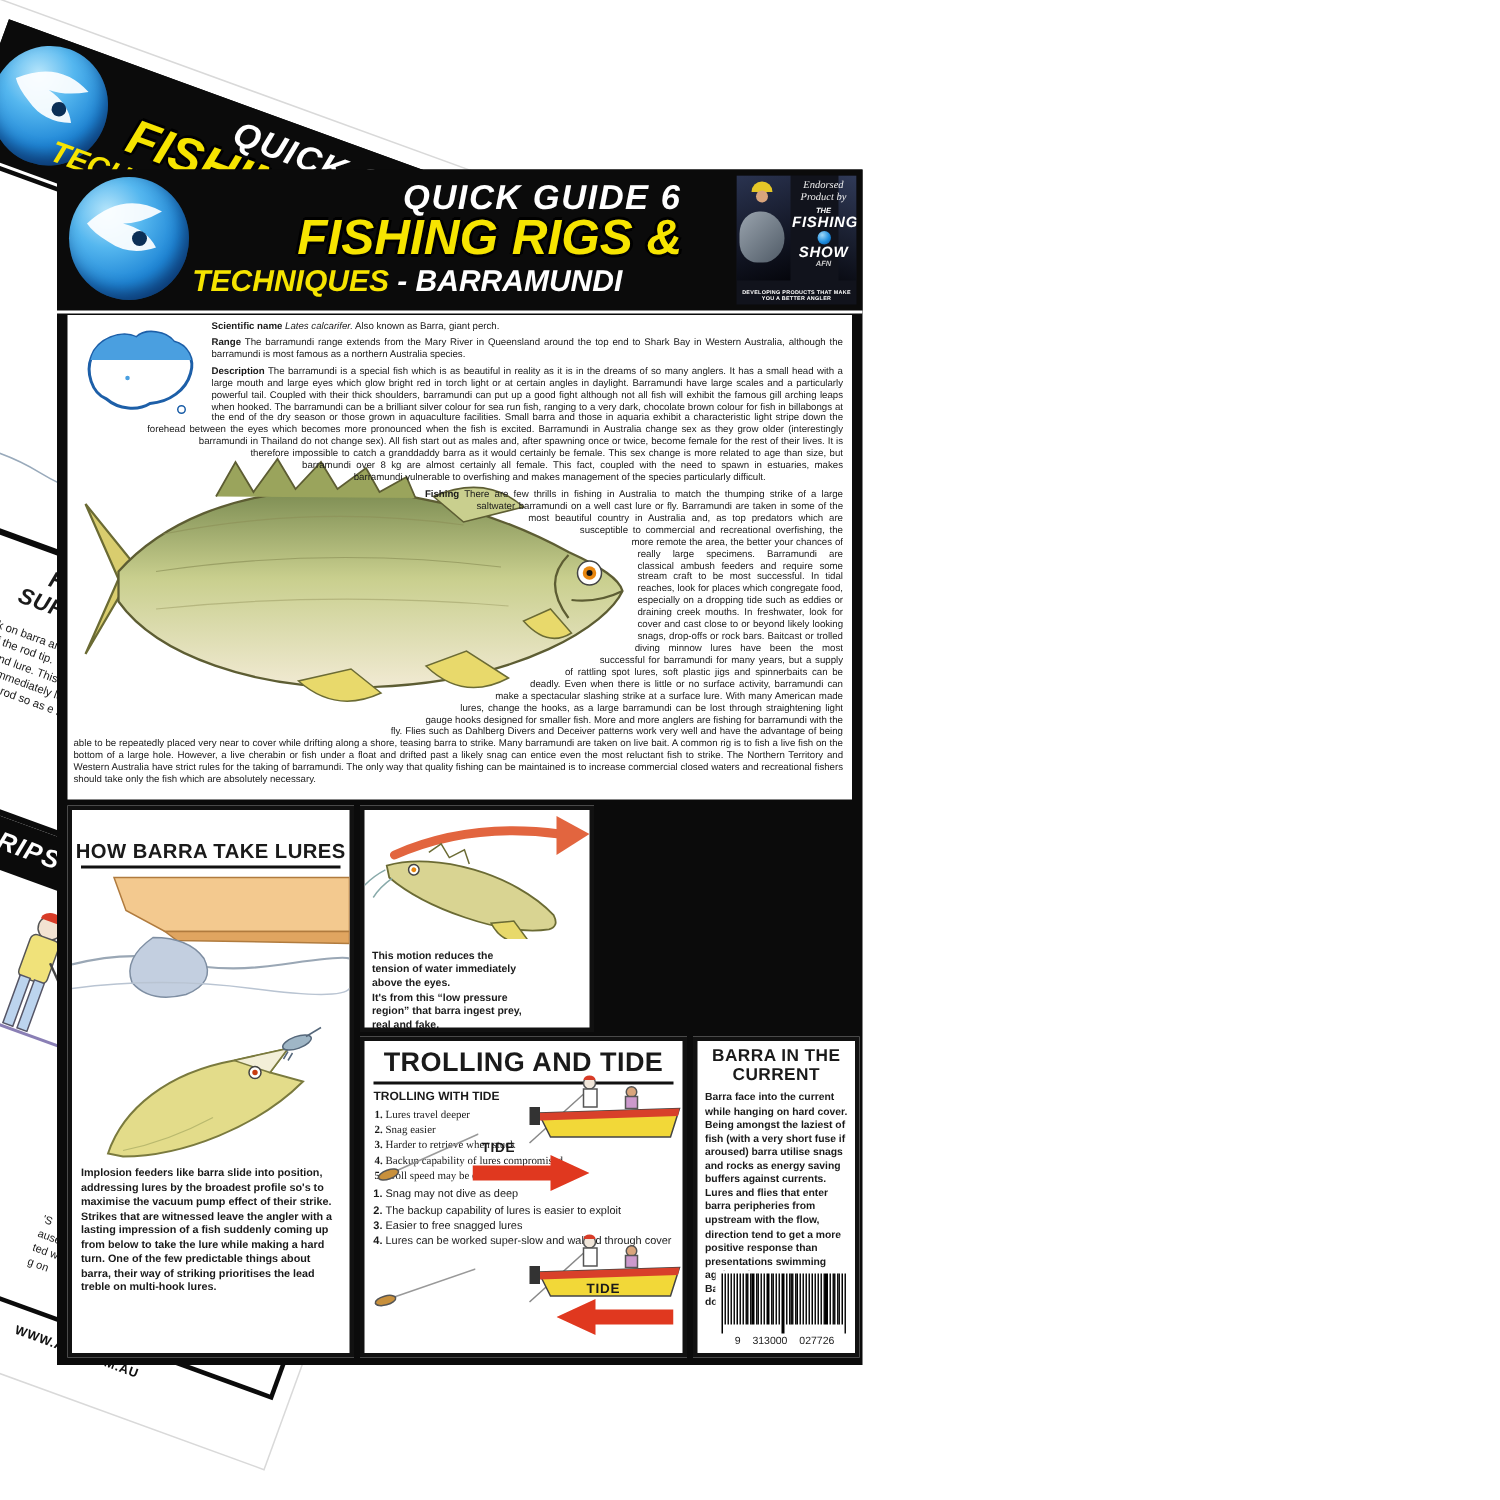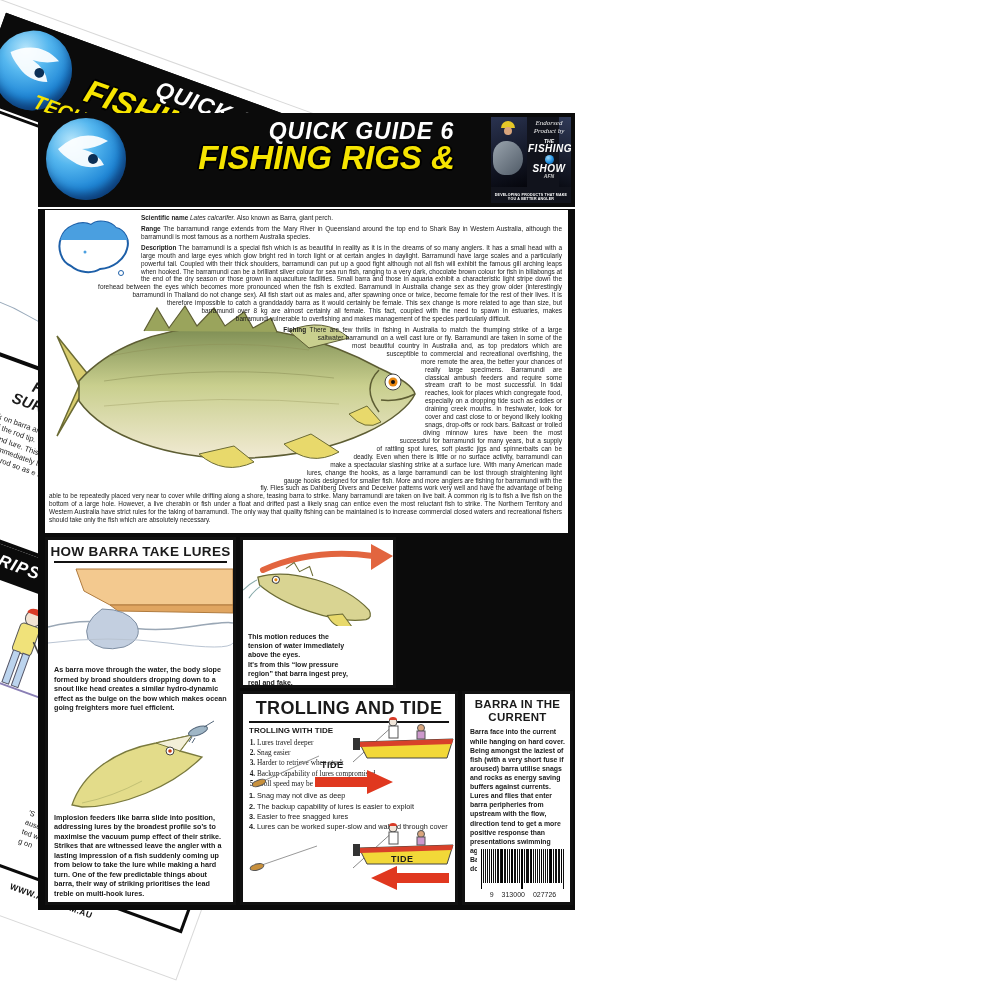--- a/index.html
+++ b/index.html
@@ -199,20 +199,24 @@
 
     <div class="hdr">
       <div class="bluefish" style="left:8px;top:5px;width:80px;height:82px;">
         <svg viewBox="0 0 80 80" width="100%" height="100%">
           <path d="M12,30 Q36,8 62,22 Q48,30 36,30 Q52,34 58,46 Q40,52 26,42 Q16,36 12,30Z" fill="#fff" opacity=".92"></path>
           <circle cx="47" cy="40" r="5" fill="#0b2f56"></circle>
         </svg>
       </div>
       <div class="kicker" style="top:5px;left:55px;">QUICK GUIDE 6</div>
       <div class="t1" style="top:26px;left:20px;">FISHING RIGS &amp;</div>
+      <div class="t2" style="top:64px;left:-35px;">
+        <span class="y">TECHNIQUES</span>
+        <span class="w"> </span><span class="w">- BARRAMUNDI</span>
+      </div>
       <div class="endorsed" style="right:4px;">
         <div class="photo">
           <div class="cap"></div>
           <div class="face"></div>
           <div class="fish"></div>
         </div>
         <div class="photo2"></div>
         <div class="script">Endorsed Product by</div>
         <div class="fslogo">
           <span class="the">THE</span>
@@ -264,30 +268,29 @@
           <path d="M60,70 Q160,50 260,64" fill="none" stroke="#8d9258" stroke-width=".8" opacity=".7"></path>
           <path d="M55,95 Q170,78 285,92" fill="none" stroke="#8d9258" stroke-width=".8" opacity=".7"></path>
           <path d="M55,120 Q170,108 290,118" fill="none" stroke="#a8a870" stroke-width=".8" opacity=".7"></path>
         </svg>
       </div>
       <p><span class="lbl">Description</span> <span>The barramundi is a special fish which is as beautiful in reality as it is in the dreams of so many anglers. It has a small head with a large mouth and large eyes which glow bright red in torch light or at certain angles in daylight. Barramundi have large scales and a particularly powerful tail. Coupled with their thick shoulders, barramundi can put up a good fight although not all fish will exhibit the famous gill arching leaps when hooked. The barramundi can be a brilliant silver colour for sea run fish, ranging to a very dark, chocolate brown colour for fish in billabongs at the end of the dry season or those grown in aquaculture facilities. Small barra and those in aquaria exhibit a characteristic light stripe down the forehead between the eyes which becomes more pronounced when the fish is excited. Barramundi in Australia change sex as they grow older (interestingly barramundi in Thailand do not change sex). All fish start out as males and, after spawning once or twice, become female for the rest of their lives. It is therefore impossible to catch a granddaddy barra as it would certainly be female. This sex change is more related to age than size, but barramundi over 8 kg are almost certainly all female. This fact, coupled with the need to spawn in estuaries, makes barramundi vulnerable to overfishing and makes management of the species particularly difficult.</span></p>
       <p><span class="lbl">Fishing</span> <span>There are few thrills in fishing in Australia to match the thumping strike of a large saltwater barramundi on a well cast lure or fly. Barramundi are taken in some of the most beautiful country in Australia and, as top predators which are susceptible to commercial and recreational overfishing, the more remote the area, the better your chances of really large specimens. Barramundi are classical ambush feeders and require some stream craft to be most successful. In tidal reaches, look for places which congregate food, especially on a dropping tide such as eddies or draining creek mouths. In freshwater, look for cover and cast close to or beyond likely looking snags, drop-offs or rock bars. Baitcast or trolled diving minnow lures have been the most successful for barramundi for many years, but a supply of rattling spot lures, soft plastic jigs and spinnerbaits can be deadly. Even when there is little or no surface activity, barramundi can make a spectacular slashing strike at a surface lure. With many American made lures, change the hooks, as a large barramundi can be lost through straightening light gauge hooks designed for smaller fish. More and more anglers are fishing for barramundi with the fly. Flies such as Dahlberg Divers and Deceiver patterns work very well and have the advantage of being able to be repeatedly placed very near to cover while drifting along a shore, teasing barra to strike. Many barramundi are taken on live bait. A common rig is to fish a live fish on the bottom of a large hole. However, a live cherabin or fish under a float and drifted past a likely snag can entice even the most reluctant fish to strike. The Northern Territory and Western Australia have strict rules for the taking of barramundi. The only way that quality fishing can be maintained is to increase commercial closed waters and recreational fishers should take only the fish which are absolutely necessary.</span></p>
     </div>
 
     <div class="bbox" style="left:7px;top:424px;width:191px;height:368px;">
-      <div class="boxtitle" style="font-size:13.5px;margin-top:4px;">HOW BARRA TAKE LURES</div>
+      <div class="boxtitle" style="font-size:13.5px;margin-top:20px;">HOW BARRA TAKE LURES</div>
       <div class="rule"></div>
       <svg width="185" height="96" viewBox="0 0 185 96" style="display:block;margin:2px 0 0 0;">
         <polygon points="28,4 185,4 185,40 62,40 36,26" fill="#f3c98f" stroke="#b07b3e"></polygon>
         <polygon points="62,40 185,40 185,48 70,46" fill="#e0a560" stroke="#b07b3e"></polygon>
         <path d="M0,62 Q40,52 70,60 T140,62 T185,58" fill="none" stroke="#9aa7b5" stroke-width="1.5"></path>
         <path d="M54,44 Q78,44 88,58 Q96,74 76,82 Q52,88 40,74 Q34,58 54,44Z" fill="#c3cfe0" stroke="#7e8ea2"></path>
         <path d="M0,78 Q60,70 120,78 T185,78" fill="none" stroke="#b9c4d2" stroke-width="1"></path>
       </svg>
-      <div class="cap" style="padding:4px 6px 0 6px;">As barra move through the water, the body slope formed by broad shoulders dropping down to a snout like head creates a similar hydro-dynamic effect as the bulge on the bow which makes ocean going freighters more fuel efficient.</div>
       <svg width="180" height="92" viewBox="0 0 180 92" style="display:block;margin:4px 0 0 4px;">
         <path d="M20,88 C30,58 60,34 104,26 L140,18 L128,34 L150,40 C120,70 70,90 30,90 Z" fill="#e3dc8a" stroke="#7a7a3e" stroke-width="1.3"></path>
         <path d="M104,26 L140,18 L128,34 Z" fill="#f3efd8" stroke="#7a7a3e"></path>
         <circle cx="118" cy="34" r="4" fill="#fff" stroke="#444"></circle>
         <circle cx="118" cy="34" r="1.8" fill="#c83c10"></circle>
         <ellipse cx="146" cy="14" rx="10" ry="4" fill="#9fb6c6" stroke="#55677a" transform="rotate(-20 146 14)"></ellipse>
         <line x1="152" y1="10" x2="162" y2="4" stroke="#55677a"></line>
         <path d="M140,20 l-3,5 m6,-4 l-3,5" stroke="#55677a" fill="none"></path>
         <path d="M30,86 Q60,80 90,64" fill="none" stroke="#b9b96e" stroke-width=".8"></path>
       </svg>

